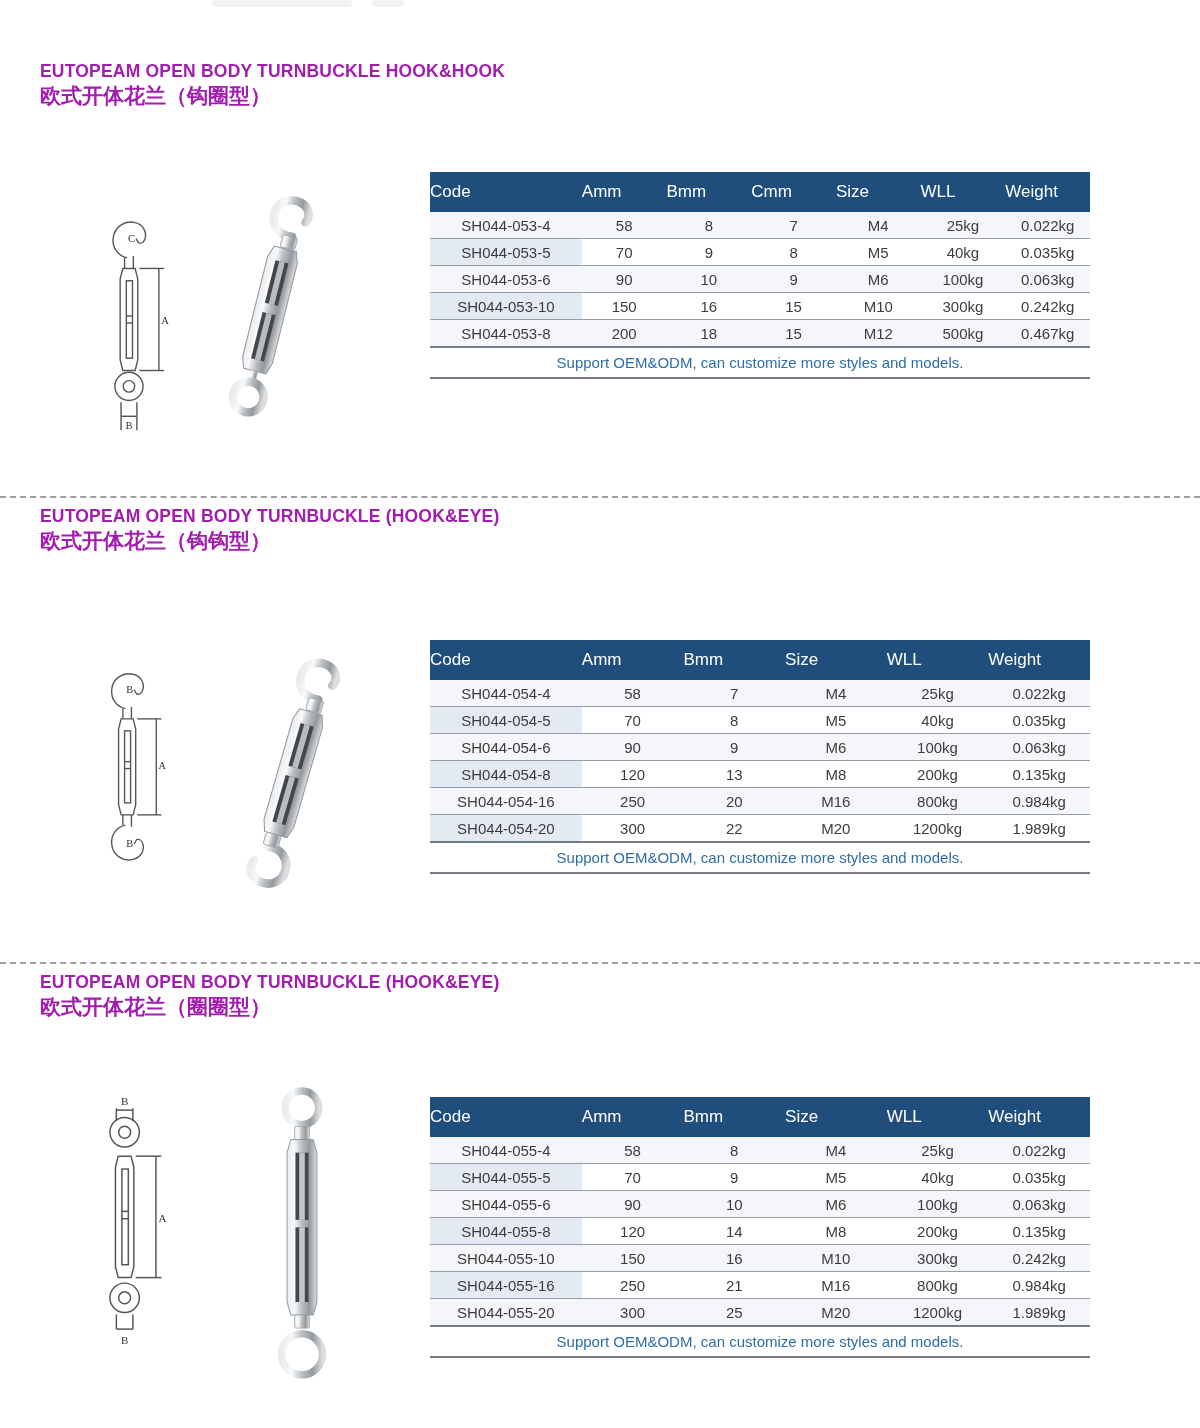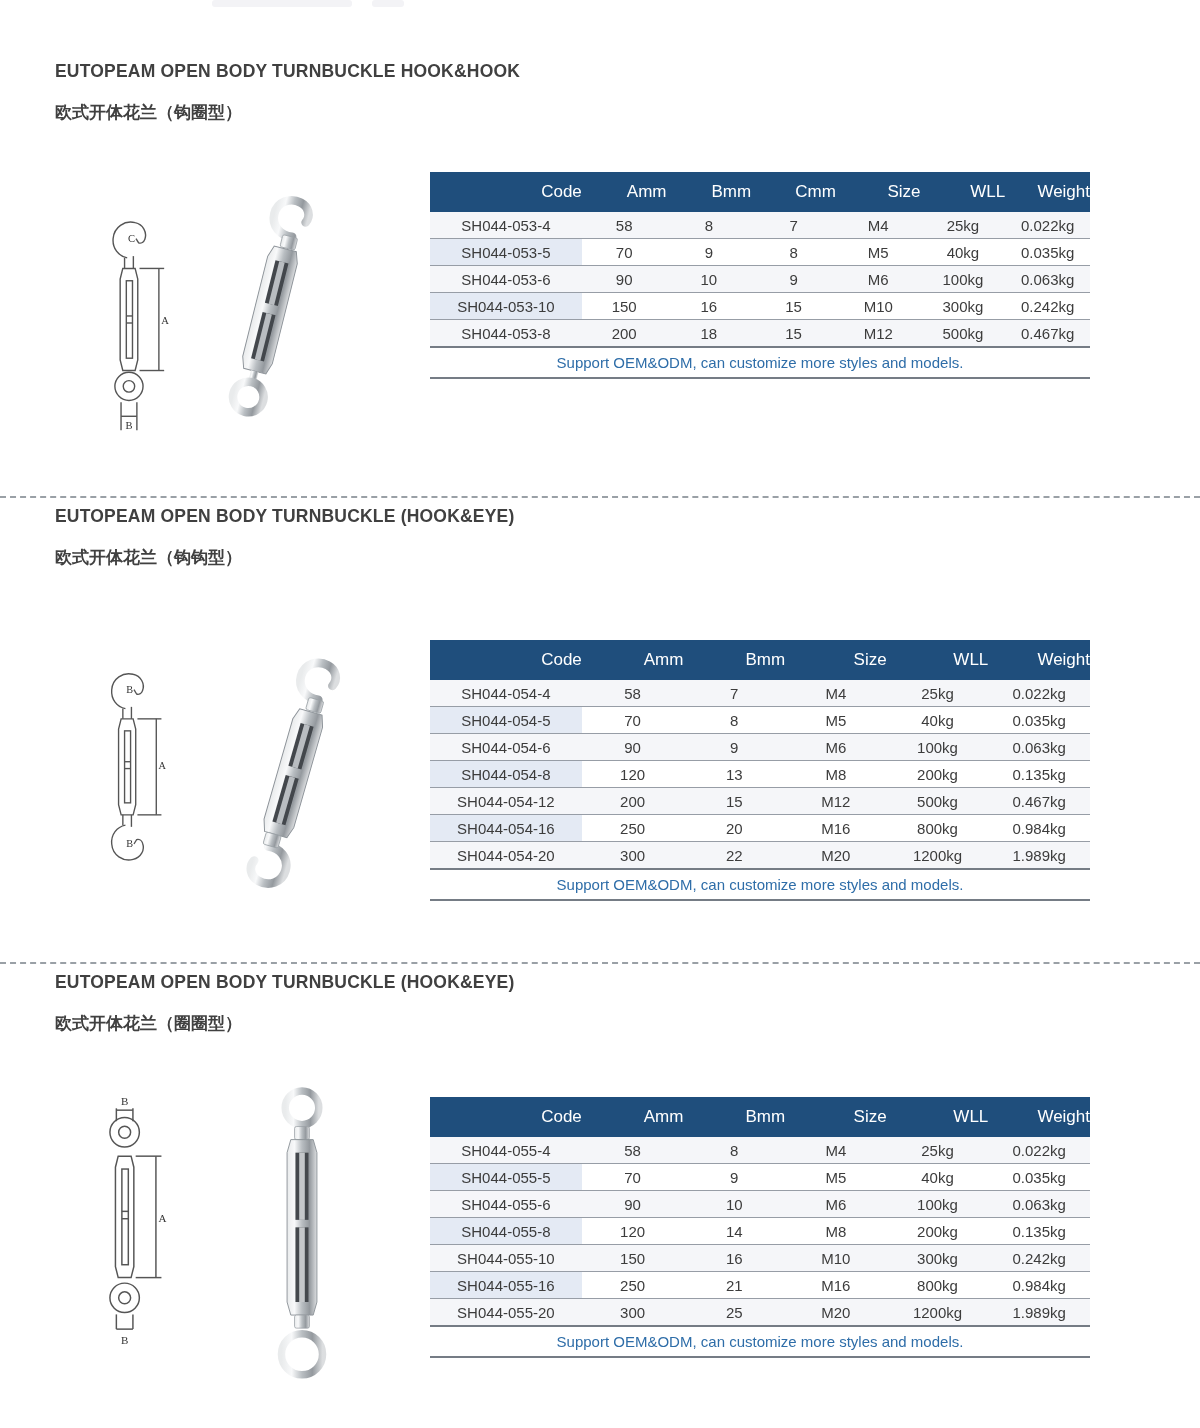--- a/index.html
+++ b/index.html
@@ -1,25 +1,25 @@
 <!DOCTYPE html>
 <html><head>
 <meta charset="utf-8">
 <style>
   html,body{margin:0;padding:0;background:#fff;}
   .page{position:relative;width:1200px;height:1428px;background:#ffffff;overflow:hidden;
         font-family:"Liberation Sans","DejaVu Sans",sans-serif;}
   .topbar{position:absolute;top:0;height:7px;background:#f3f3f6;border-radius:3px;}
-  .section-title{position:absolute;left:55px;color:#404040;}
+  .section-title{position:absolute;left:40px;color:#a21caf;}
   .title-en{font-size:17.5px;font-weight:700;letter-spacing:.2px;line-height:22px;}
-  .title-zh{font-size:17px;font-weight:700;line-height:22px;margin-top:20px;}
+  .title-zh{font-size:21px;font-weight:700;line-height:22px;margin-top:3px;}
   .divider{position:absolute;left:0;width:1200px;height:0;border-top:2px dashed #9aa0a6;}
   .tbl{position:absolute;left:430px;width:660px;border-collapse:collapse;table-layout:fixed;}
   .tbl th{background:#1f4e7c;color:#ffffff;font-weight:400;font-size:17px;height:40px;
-          padding:0;text-align:right;}
+          padding:0;text-align:left;}
   .tbl td{font-size:15px;color:#3c3c3c;text-align:center;height:26px;padding:0;
           border-top:1px solid #979da6;background:#ffffff;}
   .tbl tbody tr:first-child td{border-top:none;}
   .tbl tbody tr:nth-child(odd) td{background:#f5f6f9;}
   .tbl tbody td.code{background:#e4eaf4;}
   .tbl tfoot td{border-top:2px solid #757c85;border-bottom:2px solid #757c85;
           color:#2e6da8;font-size:15px;height:29px;background:#ffffff;text-align:center;}
   .fig{position:absolute;}
   .fig svg{display:block;width:100%;height:100%;}
   .diag path,.diag line,.diag rect,.diag circle{stroke:#555;stroke-width:1.6;fill:none;}
@@ -261,28 +261,20 @@
         </tr>
         <tr>
           <td class="code">SH044-054-8</td>
           <td>120</td>
           <td>13</td>
           <td>M8</td>
           <td>200kg</td>
           <td>0.135kg</td>
         </tr>
         <tr>
-          <td class="code">SH044-054-12</td>
-          <td>200</td>
-          <td>15</td>
-          <td>M12</td>
-          <td>500kg</td>
-          <td>0.467kg</td>
-        </tr>
-        <tr>
           <td class="code">SH044-054-16</td>
           <td>250</td>
           <td>20</td>
           <td>M16</td>
           <td>800kg</td>
           <td>0.984kg</td>
         </tr>
         <tr>
           <td class="code">SH044-054-20</td>
           <td>300</td>

